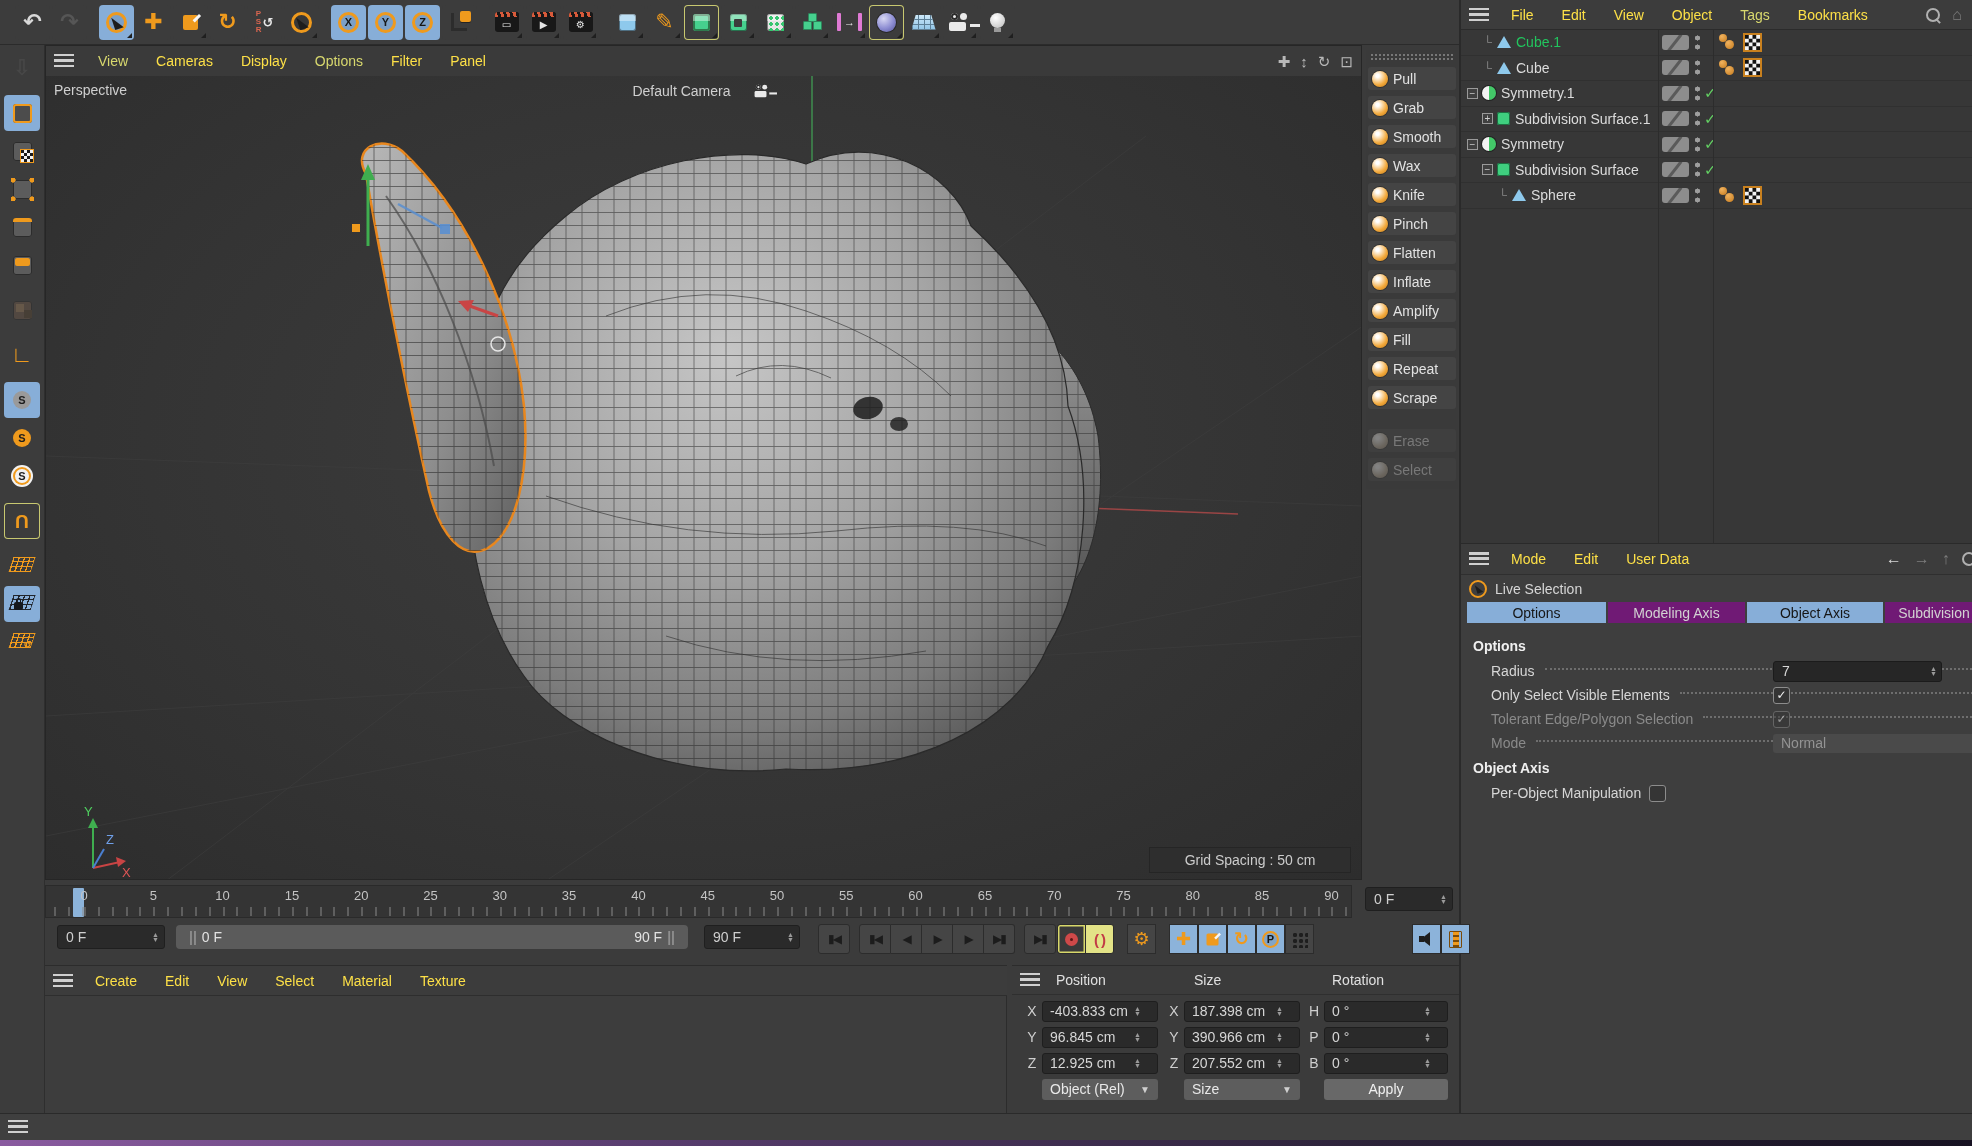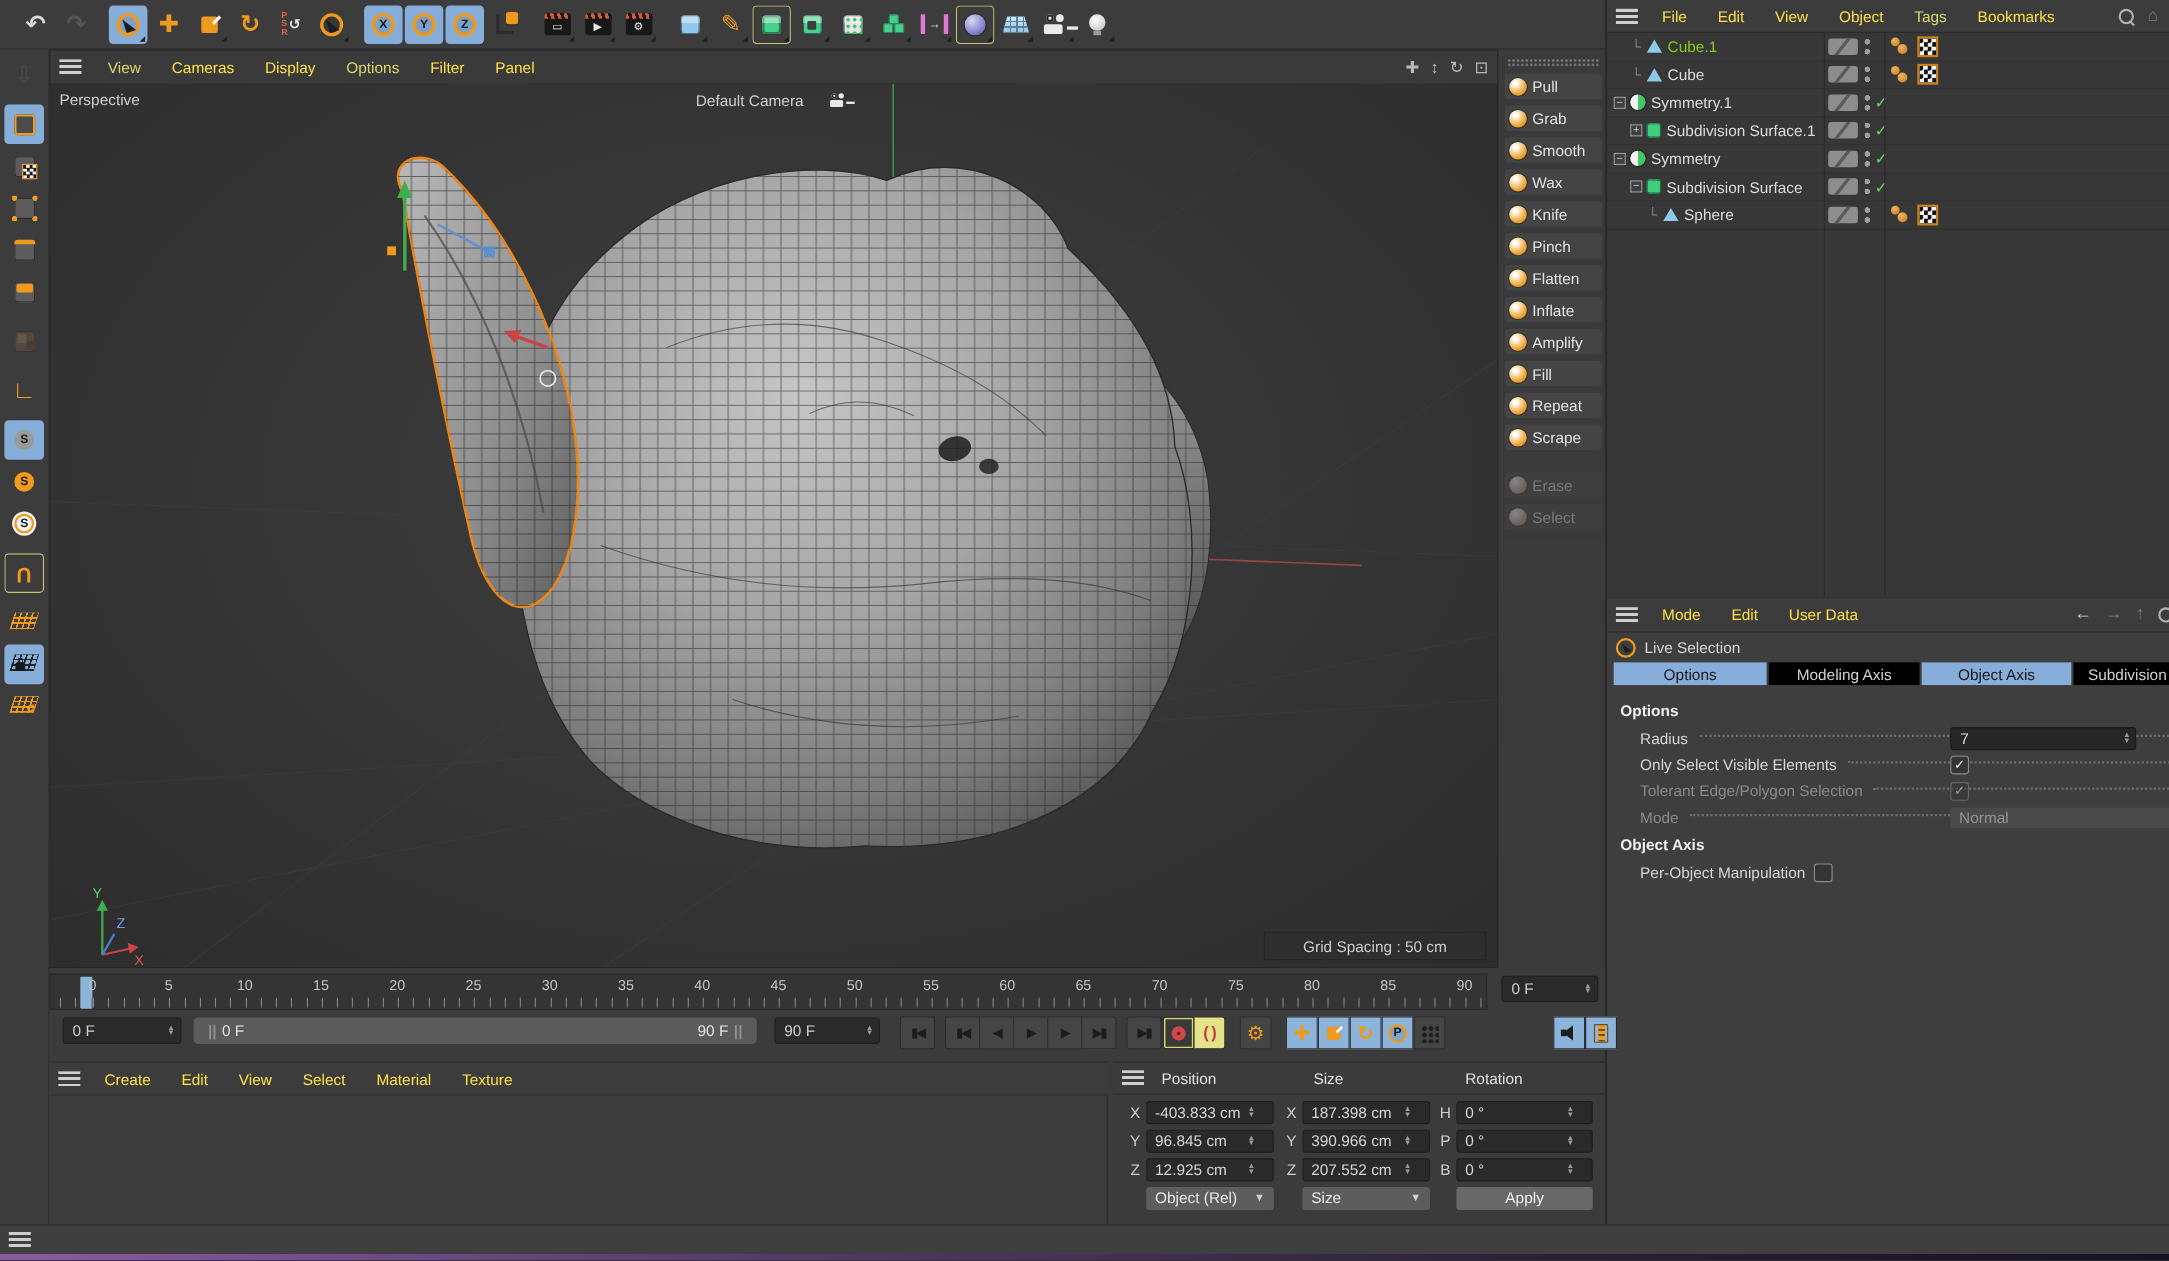--- a/index.html
+++ b/index.html
@@ -110,21 +110,21 @@
   .sc-btn.disabled .lbl{color:#787878;}
   .sc-btn.disabled .sc-ico{opacity:.35;filter:grayscale(.8);}
   .sc-gap{height:8px;}
   
   #omPanel{left:1459px;top:0;width:513px;height:543px;background:#373737;border-left:2px solid #2a2a2a;box-sizing:border-box;}
   #omMenubar{height:29px;border-bottom:1px solid #2b2b2b;display:flex;align-items:center;padding-left:8px;background:#3c3c3c;}
   #omMenubar .hamburger{margin-right:8px;}
   #omTree{position:absolute;left:0;top:30px;right:0;bottom:0;}
   .om-row{height:24.5px;display:flex;align-items:center;position:relative;border-bottom:1px solid rgba(0,0,0,.12);}
   .om-row .name{font-size:14px;color:#dcdcdc;margin-left:5px;}
-  .om-row .name.sel{color:#84cc16;}
+  .om-row .name.sel{color:#22c55e;}
   .toggle{width:11px;height:11px;border:1px solid #9a9a9a;background:#404040;color:#cfcfcf;font-size:10px;line-height:9px;text-align:center;box-sizing:border-box;flex:0 0 auto;}
   .conn{color:#8a8a8a;font-size:12px;flex:0 0 auto;width:11px;text-align:center;}
   .oi{flex:0 0 auto;margin-left:4px;}
   .oi-poly{width:0;height:0;border-left:7px solid transparent;border-right:7px solid transparent;border-bottom:12px solid #8ec9ec;}
   .oi-sym{width:14px;height:14px;border-radius:50%;background:linear-gradient(90deg,#f2f2f2 50%,#43c868 50%);box-shadow:0 0 0 1px #222;}
   .oi-sds{width:13px;height:13px;background:#3fcf7f;border-radius:2.5px;box-shadow:0 0 0 1px #1d6f42 inset;}
   .col-layer{position:absolute;left:201px;width:27px;height:15px;background:#8d8d8d;border-radius:3px;overflow:hidden;}
   .col-layer::after{content:"";position:absolute;left:11px;top:-3px;width:2.5px;height:22px;background:#5a5a5a;transform:rotate(38deg);}
   .col-dots{position:absolute;left:234px;width:5px;height:15px;
      background:radial-gradient(circle at 2.5px 3px,#9e9e9e 2.4px,transparent 2.7px),radial-gradient(circle at 2.5px 12px,#9e9e9e 2.4px,transparent 2.7px);}
@@ -140,21 +140,21 @@
   #attrMenubar{height:30px;display:flex;align-items:center;padding-left:8px;background:#3c3c3c;border-bottom:1px solid #2f2f2f;}
   #attrMenubar .hamburger{margin-right:8px;}
   .i-search{width:10px;height:10px;border:2px solid #b0b0b0;border-radius:50%;position:relative;display:inline-block;}
   .i-search::after{content:"";position:absolute;width:2px;height:6px;background:#b0b0b0;left:9px;top:8px;transform:rotate(-45deg);}
   .i-lock{width:12px;height:9px;border:2px solid #b0b0b0;border-radius:2px;position:relative;display:inline-block;margin-top:7px;box-sizing:border-box;}
   .i-lock::before{content:"";position:absolute;width:8px;height:8px;border:2px solid #b0b0b0;border-bottom:none;border-radius:5px 5px 0 0;left:-1px;top:-8px;box-sizing:border-box;}
   #attrTitle{height:27px;display:flex;align-items:center;gap:8px;padding-left:8px;}
   #attrTitle .oring{width:18px;height:18px;border-width:2.5px;background:transparent;}
   #attrTitle .cursor-tri{border-bottom-width:9px;border-right-width:6px;}
   #attrTabs{display:flex;height:21px;padding:0 0 0 6px;gap:2px;overflow:hidden;}
-  .atab{height:21px;display:flex;align-items:center;justify-content:center;font-size:14px;background:#000000;color:#d2d2d2;flex:0 0 auto;}
+  .atab{height:21px;display:flex;align-items:center;justify-content:center;font-size:14px;background:#701a75;color:#d2d2d2;flex:0 0 auto;}
   .atab.active{background:#87aed8;color:#161616;}
   .attr-body{padding:10px 8px 0 12px;}
   .ah{font-weight:bold;color:#efefef;height:26px;display:flex;align-items:center;}
   .arow{height:24px;display:flex;align-items:center;padding-left:18px;position:relative;}
   .arow .albl{white-space:nowrap;}
   .arow.disabled .albl{color:#8a8a8a;}
   .leader{flex:1;margin:0 10px 5px 10px;border-bottom:2px dotted #6e6e6e;min-width:10px;}
   .ctrl{position:absolute;left:300px;display:flex;align-items:center;}
   .spinfield{width:155px;height:19px;background:#262626;border:1px solid #1b1b1b;border-radius:3px;display:flex;align-items:center;padding:0 4px 0 8px;color:#d8d8d8;}
   .spin{margin-left:auto;display:flex;flex-direction:column;line-height:5px;font-size:7px;color:#9a9a9a;}

